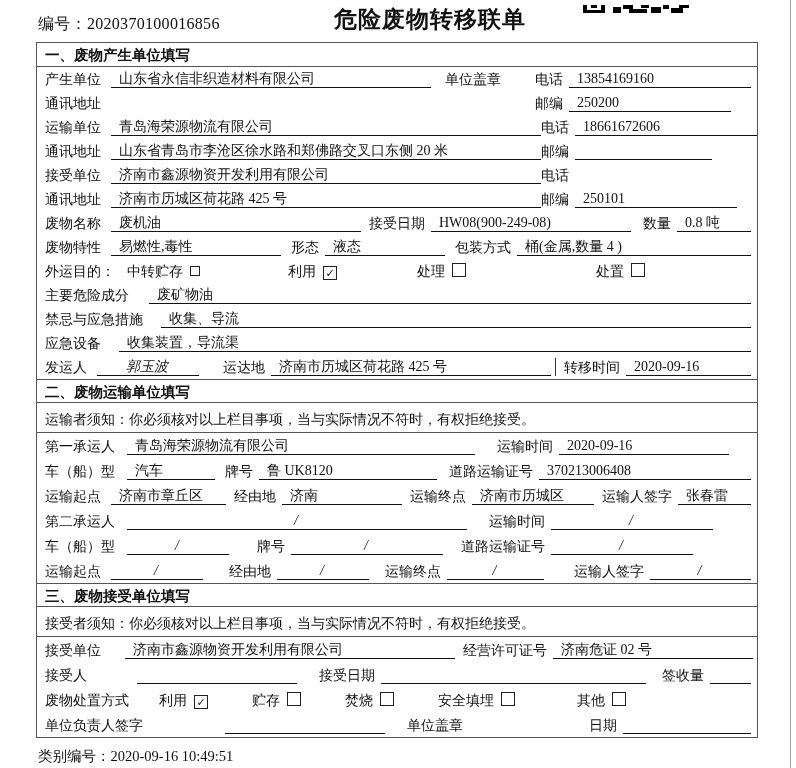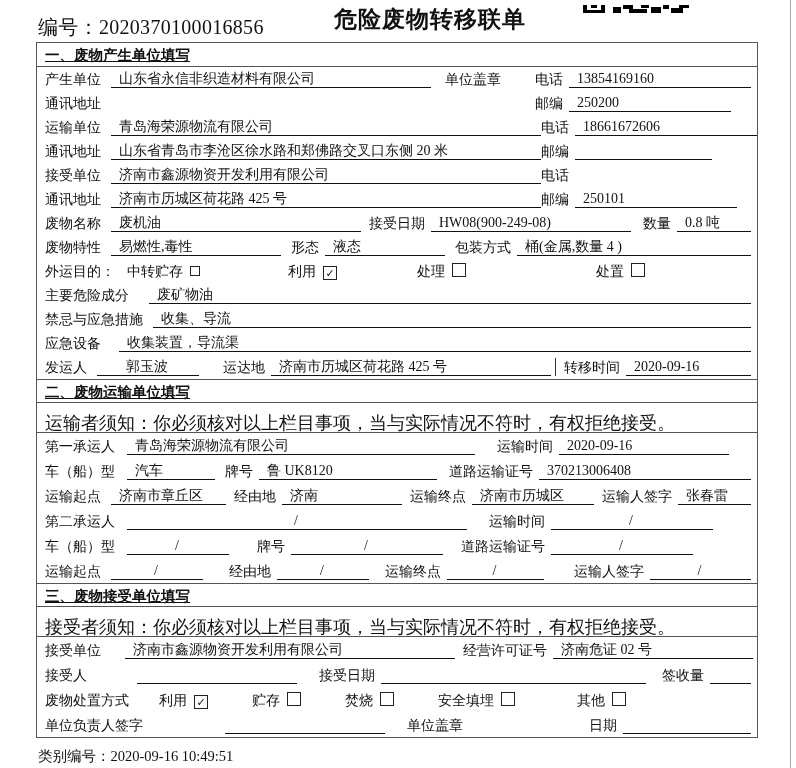--- a/index.html
+++ b/index.html
@@ -1,34 +1,34 @@
 <!DOCTYPE html>
 <html><head>
 <meta charset="utf-8">
 <style>
   html,body{margin:0;padding:0;width:796px;height:768px;background:#fff;overflow:hidden;
     font-family:"Liberation Serif","DejaVu Serif",serif;color:#111;}
   .abs{position:absolute;}
   
-  #serial{left:38px;top:14px;font-size:20px;letter-spacing:.3px;}
+  #serial{left:38px;top:14px;font-size:16px;letter-spacing:.3px;}
   #title{left:334px;top:4px;font-size:23px;font-weight:700;letter-spacing:1px;}
   #qr{left:583px;top:0;width:107px;height:9px;}
   #page-edge{left:790px;top:0;width:1px;height:768px;background:#aaa;}
   
   #form{left:36px;top:42px;width:722px;border:1.5px solid #555;box-sizing:border-box;background:#fff;}
   .sec-h{height:24px;box-sizing:border-box;padding:3px 6px 0 8px;font-weight:700;font-size:14.5px;
-    border-bottom:1.5px solid #555;font-family:"Liberation Sans","DejaVu Sans",sans-serif;text-decoration:underline;}
+    border-bottom:1.5px solid #555;font-family:"Liberation Sans","DejaVu Sans",sans-serif;}
   .sec-t{border-top:1.5px solid #555;}
-  .notice{height:30px;box-sizing:border-box;padding:8px 6px 0 8px;font-size:18px;border-bottom:1.5px solid #555;}
+  .notice{height:30px;box-sizing:border-box;padding:8px 6px 0 8px;font-size:14px;border-bottom:1.5px solid #555;}
   .r{display:flex;align-items:flex-end;box-sizing:border-box;height:24px;padding:0 6px 3px 8px;font-size:14px;line-height:17px;}
   .r25{height:25px;}
   .l{white-space:nowrap;margin-right:6px;flex:0 0 auto;}
   .u{border-bottom:1px solid #111;white-space:nowrap;overflow:hidden;flex:0 0 auto;padding:0 2px 0 8px;min-height:15px;}
   .f1{flex:1 1 auto;}
-  .ctr{text-align:center;padding-left:0;}
+  .ctr{text-align:center;padding-left:0;font-style:italic;}
   .rg{margin-left:auto;display:flex;align-items:flex-end;width:216px;flex:0 0 auto;}
   .rg .u{flex:1 1 auto;margin-top:42px;}
   .cb{display:inline-block;width:12px;height:12px;border:1px solid #222;margin-left:7px;font-size:11px;
     line-height:12px;text-align:center;vertical-align:-1px;flex:0 0 auto;}
   .cb.small{width:8px;height:8px;vertical-align:0;}
   .vd{width:1px;background:#333;height:18px;margin:0 8px 0 4px;flex:0 0 auto;}
   #footer{left:38px;top:747px;font-size:14.5px;}
 </style>
 </head>
 <body>
@@ -146,21 +146,21 @@
     </span>
   </div>
 
   <div class="r">
     <span class="l" style="width:90px">主要危险成分</span>
     <span class="u f1" style="margin-left:8px">废矿物油</span>
   </div>
 
   <div class="r">
     <span class="l" style="width:102px">禁忌与应急措施</span>
-    <span class="u f1" style="">收集、导流</span>
+    <span class="u f1" style="margin-left:8px">收集、导流</span>
   </div>
 
   <div class="r">
     <span class="l" style="width:60px">应急设备</span>
     <span class="u f1" style="margin-left:8px">收集装置，导流渠</span>
   </div>
 
   <div class="r">
     <span class="l" style="width:46px">发运人</span>
     <span class="u ctr" style="width:100px">郭玉波</span>

